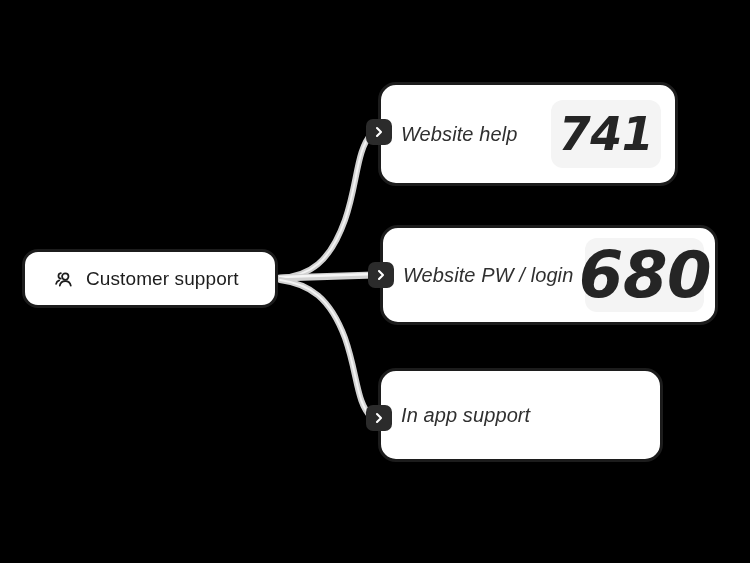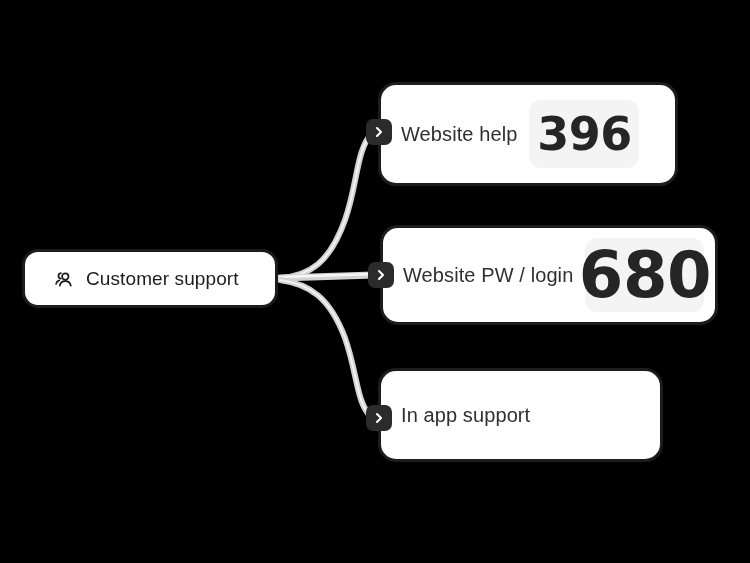--- a/index.html
+++ b/index.html
@@ -59,22 +59,23 @@
     font-size: 19px;
     font-weight: 400;
     color: #1d1d1d;
     letter-spacing: 0.1px;
     white-space: nowrap;
   }
 
   
   .metric-card {
     padding: 0 14px 0 20px;
-    justify-content: flex-start;
+    justify-content: space-between;
     gap: 12px;
+    font-style: italic;
   }
   .metric-label {
     font-size: 20px;
     font-weight: 400;
     color: #303030;
     letter-spacing: 0.1px;
     white-space: nowrap;
   }
   .metric-badge {
     background: #f4f4f4;
@@ -172,21 +173,21 @@
       <path d="M7.4 19.2a6.1 6.1 0 0 1 12 0"></path>
       <path d="M8.6 5.6a3.1 3.1 0 0 0-0.2 6.1"></path>
       <path d="M3.4 17.4a5 5 0 0 1 3.4-3.9"></path>
     </svg>
     <span class="source-label">Customer support</span>
   </div>
 
   <div id="card-website-help" class="node metric-card">
     <span class="metric-label">Website help</span>
     <span class="metric-badge">
-      <span class="metric-value">396</span>
+      <span class="metric-value">741</span>
     </span>
   </div>
 
   <div id="card-forgot-pw" class="node metric-card">
     <span class="metric-label">Website PW / login</span>
     <span class="metric-badge">
       <span class="metric-value">680</span>
     </span>
   </div>
 

